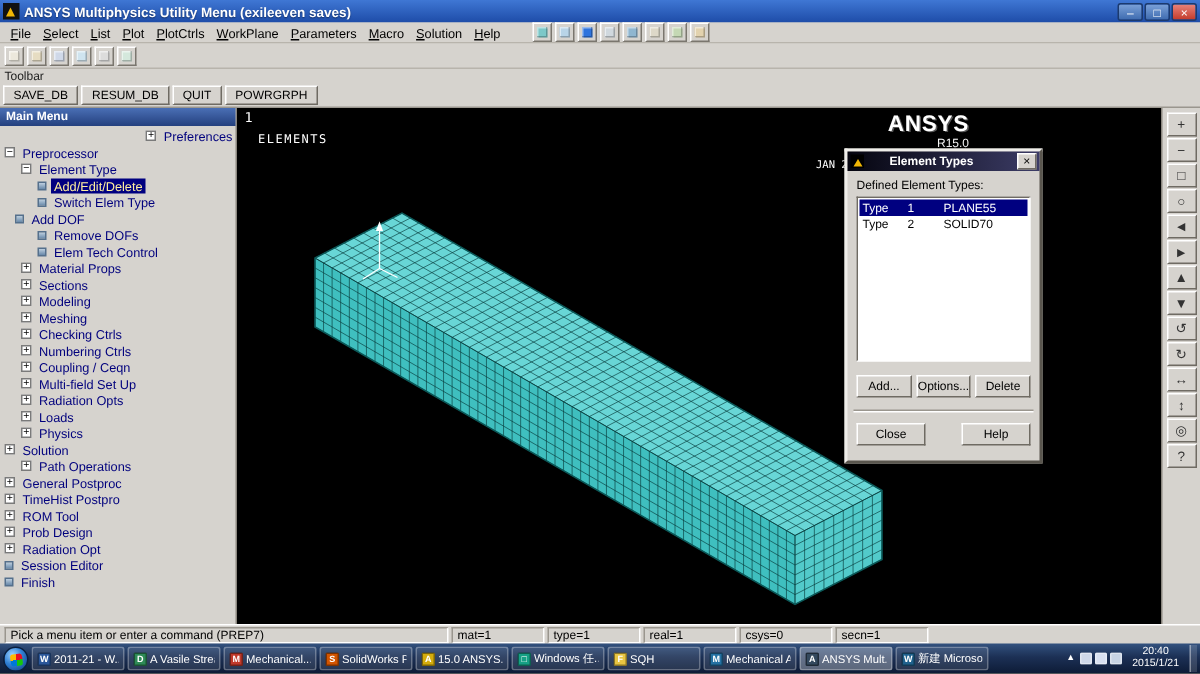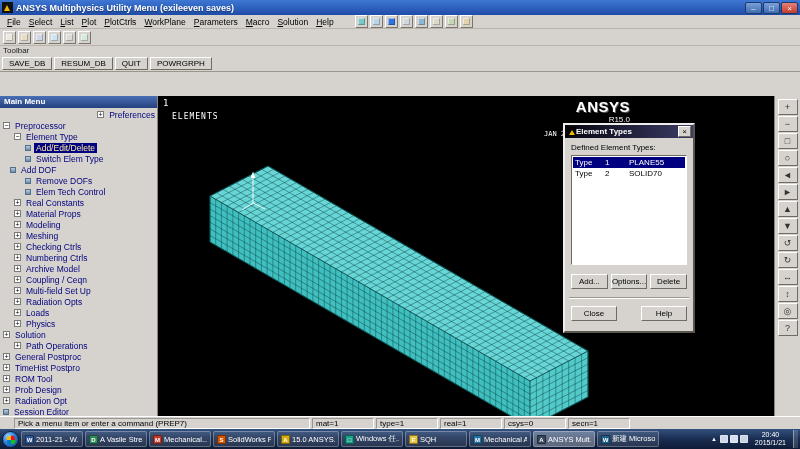--- a/index.html
+++ b/index.html
@@ -30,42 +30,42 @@
 
   
   .icon-toolbar{height:17px;background:#d6d3ce;padding:0 2px;border-bottom:1px solid #b8b4ac;}
 
   
   .toolbar-label-row{height:10px;background:#d6d3ce;font-size:8px;line-height:10px;padding-left:3px;color:#222;}
   .ansys-buttons{height:16px;background:#d6d3ce;display:flex;align-items:center;gap:2px;padding:0 2px;border-bottom:1px solid #9a968e;}
   .ansys-btn{font-size:8px;padding:1px 6px;background:#d6d3ce;border:1px solid;border-color:#fff #6f6b63 #6f6b63 #fff;}
 
   
-  .main{flex:1 1 auto !important;display:flex;min-height:0;margin-top:24px;}
+  .main{flex:1 1 auto !important;display:flex;min-height:0;}
   .sidebar{width:158px;flex:none;background:#d6d3ce;border-right:1px solid #8a867e;display:flex;flex-direction:column;}
   .sidebar-header{height:12px;background:linear-gradient(#4a6fb5,#24407e);color:#fff;font-size:8px;font-weight:bold;padding:1px 4px;flex:none;}
   .tree{flex:1;overflow:hidden;padding-top:1px;}
   .tree-row{display:flex;align-items:center;height:11px;color:#00007d;font-size:8.5px;white-space:nowrap;}
   .tree-box{width:7px;height:7px;border:1px solid #7a7a7a;background:#fff;font-size:7px;line-height:5px;text-align:center;color:#000;margin-right:3px;flex:none;}
   .tree-leaf{width:6px;height:6px;background:linear-gradient(#bccede,#6889aa);border:1px solid #55708c;margin-right:3px;flex:none;}
   .tree-label{padding:0 2px;}
   .tree-row.selected .tree-label{background:#000080;color:#ffef9e;}
 
   .graphics{flex:1;position:relative;background:#000;overflow:hidden;min-width:0;}
   svg.beam{position:absolute;left:0;top:0;}
   .plot-number{position:absolute;left:5px;top:2px;color:#fff;font-size:9px;font-family:"DejaVu Sans Mono",monospace;}
   .plot-label{position:absolute;left:14px;top:16px;color:#fff;font-size:8px;letter-spacing:1px;font-family:"DejaVu Sans Mono",monospace;}
   .plot-date{position:absolute;left:386px;top:34px;color:#fff;font-size:7px;font-family:"DejaVu Sans Mono",monospace;}
-  .ansys-logo{position:absolute;left:408px;top:2px;width:64px;text-align:right;color:#fff;}
+  .ansys-logo{position:absolute;left:424px;top:2px;width:64px;text-align:right;color:#fff;}
   .logo-text{font-size:15px;font-weight:bold;letter-spacing:.5px;text-shadow:1px 1px 0 #555;}
   .logo-version{font-size:8px;}
 
   
   .dialog{position:absolute;left:405px;top:27px;width:132px;height:210px;background:#d6d3ce;border:2px solid;border-color:#efeeea #5a564e #5a564e #efeeea;box-shadow:2px 2px 7px rgba(0,0,0,.65);z-index:10;display:flex;flex-direction:column;font-size:8px;}
-  .dialog-titlebar{height:13px;background:linear-gradient(90deg,#05050f,#3c3c66);color:#fff;display:flex;align-items:center;padding:0 2px;gap:0;flex:none;}
+  .dialog-titlebar{height:13px;background:linear-gradient(90deg,#05050f,#3c3c66);color:#fff;display:flex;align-items:center;padding:0 2px;gap:17px;flex:none;}
   .dialog-icon{width:9px;height:9px;background:#000;position:relative;flex:none;}
   .dialog-icon::after{content:"";position:absolute;left:1.5px;bottom:1.5px;border-left:3px solid transparent;border-right:3px solid transparent;border-bottom:5px solid #f2b705;}
   .dialog-title{flex:1;font-weight:bold;}
   .dialog-close{width:13px;height:11px;background:#d6d3ce;color:#000;border:1px solid;border-color:#fff #6f6b63 #6f6b63 #fff;font-size:8px;line-height:9px;text-align:center;}
   .dialog-body{flex:1;padding:5px 6px 6px;display:flex;flex-direction:column;}
   .dialog-heading{margin-bottom:3px;color:#000;}
   .listbox{background:#fff;border:1px solid;border-color:#6f6b63 #fff #fff #6f6b63;height:110px;overflow:hidden;padding:1px;flex:none;}
   .list-row{display:flex;height:11px;line-height:11px;color:#000;}
   .list-row.selected{background:#000080;color:#fff;}
   .list-col1{width:32px;padding-left:2px;}
@@ -75,21 +75,21 @@
   .dlg-btn{flex:1;font-size:8px;padding:2px 0;text-align:center;background:#d6d3ce;border:1px solid;border-color:#fff #6f6b63 #6f6b63 #fff;}
   .dialog-sep{border-top:1px solid #9a968e;border-bottom:1px solid #fff;margin:8px -2px 7px;}
   .footer-row{display:flex;justify-content:space-between;}
   .footer-row .dlg-btn{flex:0 0 46px;}
 
   
   .view-toolbar{width:26px;flex:none;background:#d6d3ce;border-left:1px solid #8a867e;display:flex;flex-direction:column;align-items:center;padding-top:3px;gap:1px;}
   .view-btn{width:20px;height:16px;font-size:9px;line-height:14px;text-align:center;background:#d6d3ce;border:1px solid;border-color:#fff #6f6b63 #6f6b63 #fff;color:#333;padding:0;}
 
   
-  .statusbar{height:13px;background:#d6d3ce;border-top:1px solid #fff;display:flex;align-items:center;font-size:8px;gap:2px;padding:0 14px;}
+  .statusbar{height:13px;background:#d6d3ce;border-top:1px solid #fff;display:flex;align-items:center;font-size:8px;gap:2px;padding:0 3px;}
   .status-prompt{flex:0 0 296px;height:11px;line-height:10px;padding:0 3px;border:1px solid;border-color:#9a968e #fff #fff #9a968e;white-space:nowrap;overflow:hidden;}
   .status-fields{display:flex;gap:2px;}
   .status-field{flex:0 0 62px;height:11px;line-height:10px;padding:0 3px;border:1px solid;border-color:#9a968e #fff #fff #9a968e;}
   .status-fill{flex:1;}
 
   
   .taskbar{height:20px;background:linear-gradient(#33527f 0%,#1c3055 45%,#0d1b36 100%);display:flex;align-items:center;padding:0 2px;gap:2px;}
   .start-button{width:17px;height:17px;border-radius:50%;background:radial-gradient(circle at 35% 30%,#9fd4ff 0%,#2f7fd4 45%,#123a7a 100%);border:1px solid #0a1f3f;position:relative;flex:none;}
   .start-button::after{content:"";position:absolute;left:4px;top:4px;width:8px;height:8px;background:conic-gradient(#e81123 0 25%,#16c60c 0 50%,#0078d7 0 75%,#ffb900 0);border-radius:2px;transform:rotate(-8deg);}
   .taskbar-items{display:flex;gap:2px;flex:1;overflow:hidden;}
@@ -225,45 +225,41 @@
           <div class="tree-row" style="padding-left: 25px;">
             <span class="tree-leaf"></span>
             <span class="tree-label">Remove DOFs</span>
           </div>
           <div class="tree-row" style="padding-left: 25px;">
             <span class="tree-leaf"></span>
             <span class="tree-label">Elem Tech Control</span>
           </div>
           <div class="tree-row" style="padding-left: 14px;">
             <span class="tree-box">+</span>
-            <span class="tree-label">Real Constants</span>
-          </div>
-          <div class="tree-row" style="padding-left: 14px;">
-            <span class="tree-box">+</span>
             <span class="tree-label">Material Props</span>
           </div>
           <div class="tree-row" style="padding-left: 14px;">
             <span class="tree-box">+</span>
+            <span class="tree-label">Sections</span>
+          </div>
+          <div class="tree-row" style="padding-left: 14px;">
+            <span class="tree-box">+</span>
             <span class="tree-label">Modeling</span>
           </div>
           <div class="tree-row" style="padding-left: 14px;">
             <span class="tree-box">+</span>
             <span class="tree-label">Meshing</span>
           </div>
           <div class="tree-row" style="padding-left: 14px;">
             <span class="tree-box">+</span>
             <span class="tree-label">Checking Ctrls</span>
           </div>
           <div class="tree-row" style="padding-left: 14px;">
             <span class="tree-box">+</span>
             <span class="tree-label">Numbering Ctrls</span>
-          </div>
-          <div class="tree-row" style="padding-left: 14px;">
-            <span class="tree-box">+</span>
-            <span class="tree-label">Archive Model</span>
           </div>
           <div class="tree-row" style="padding-left: 14px;">
             <span class="tree-box">+</span>
             <span class="tree-label">Coupling / Ceqn</span>
           </div>
           <div class="tree-row" style="padding-left: 14px;">
             <span class="tree-box">+</span>
             <span class="tree-label">Multi-field Set Up</span>
           </div>
           <div class="tree-row" style="padding-left: 14px;">

